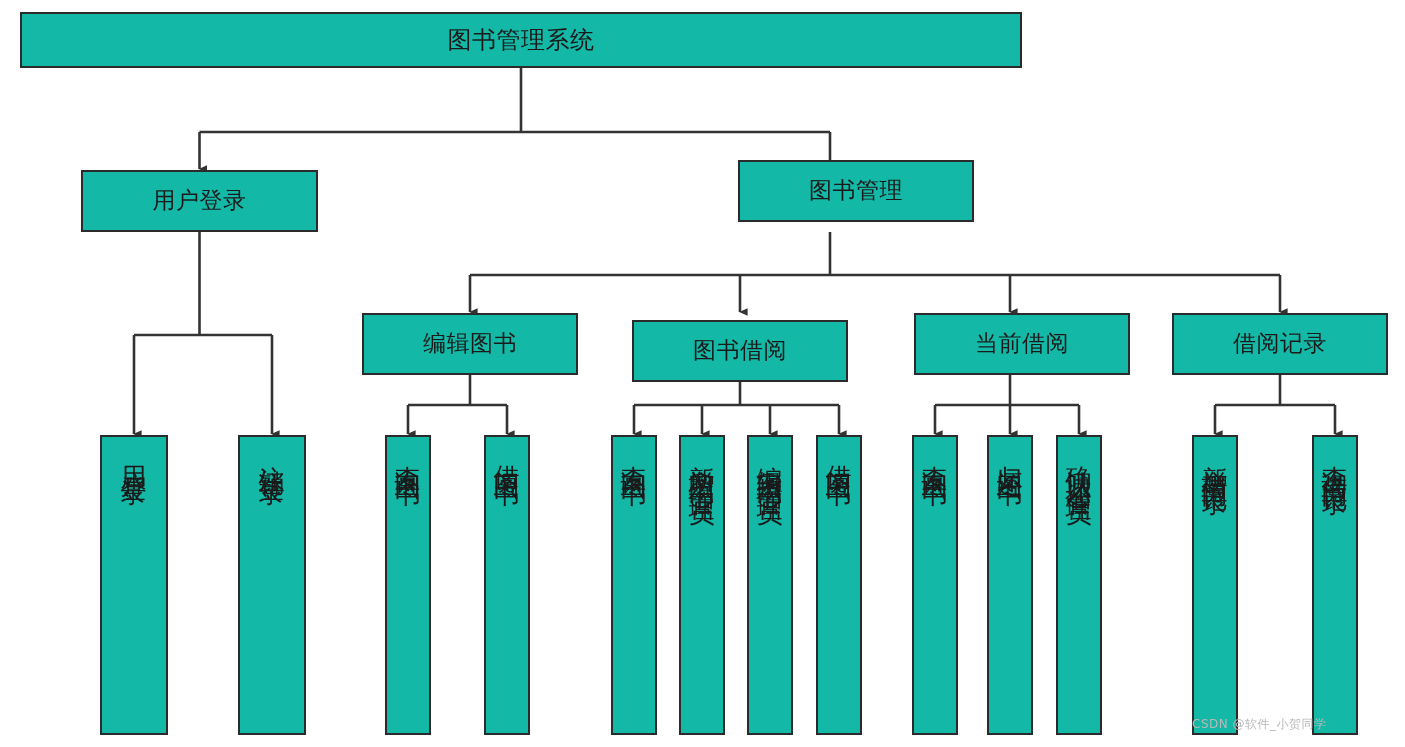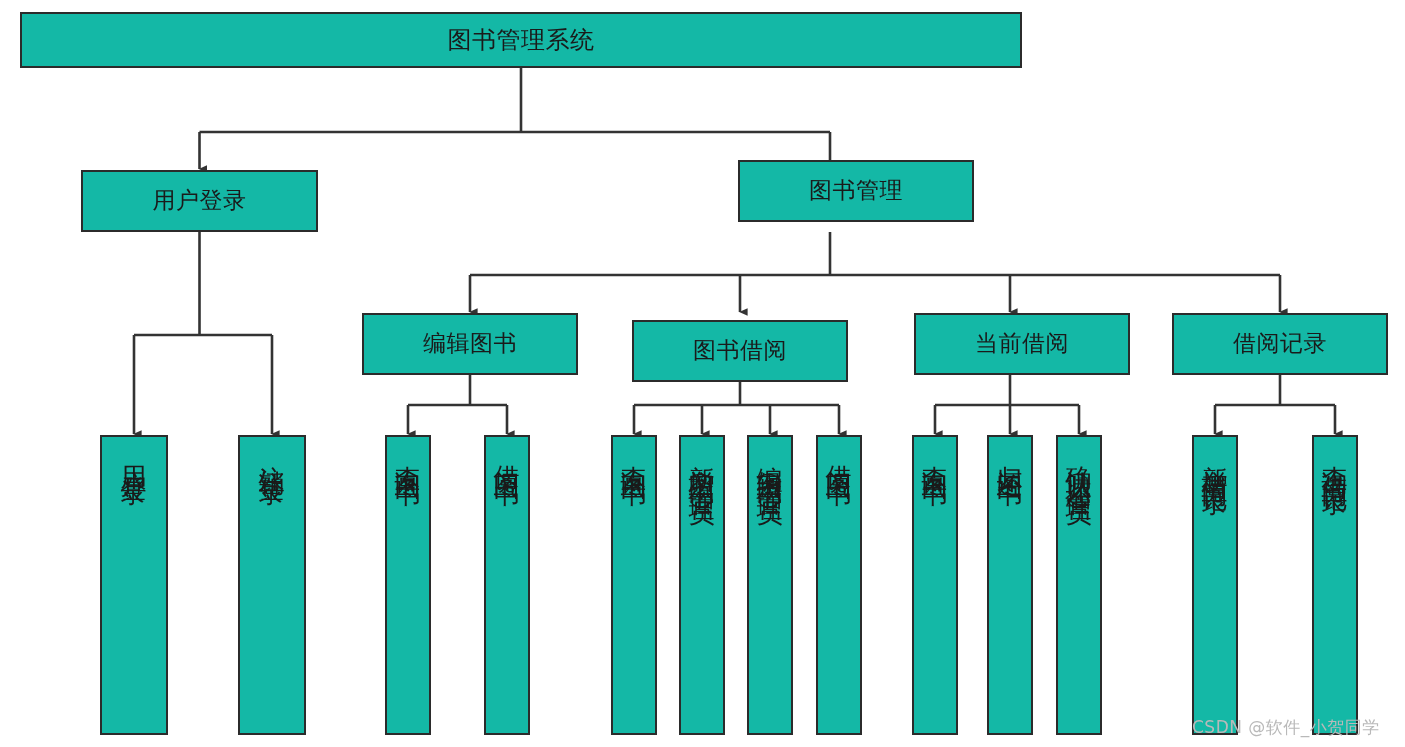--- a/index.html
+++ b/index.html
@@ -56,21 +56,21 @@
     font-size: 26px;
     letter-spacing: 5px;
     line-height: 1;
   }
   .node.root .node-label {
     font-size: 24px;
   }
   #watermark {
     position: absolute;
     color: #b9b9b9;
-    font-size: 17px;
+    font-size: 12px;
     letter-spacing: 0.5px;
     white-space: nowrap;
     user-select: none;
   }
 </style>
 </head>
 <body>
 
 <div id="canvas">
   <svg id="edges" viewBox="0 0 1405 747" xmlns="http://www.w3.org/2000/svg">

